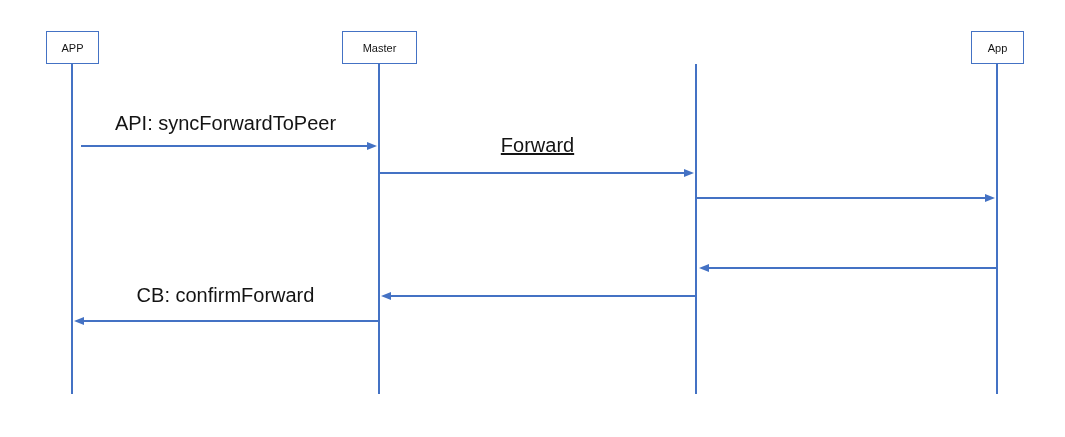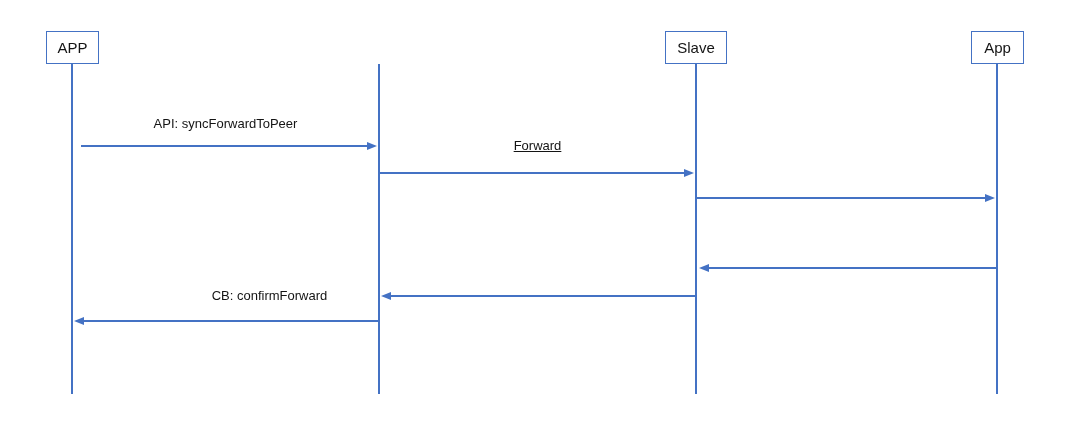--- a/index.html
+++ b/index.html
@@ -12,34 +12,34 @@
     overflow: hidden;
   }
   .actor {
     position: absolute;
     box-sizing: border-box;
     border: 1.6px solid #4472C4;
     background: #ffffff;
     display: flex;
     align-items: center;
     justify-content: center;
-    font-size: 15px;
+    font-size: 11px;
     color: #141414;
     z-index: 2;
   }
   .lifeline {
     position: absolute;
     width: 1.4px;
     background: #4472C4;
     z-index: 1;
   }
   .msg-label {
     position: absolute;
     text-align: center;
-    font-size: 13px;
+    font-size: 20px;
     line-height: 17px;
     color: #141414;
     white-space: nowrap;
     z-index: 3;
   }
   .msg-line {
     position: absolute;
     height: 1.8px;
     background: #4472C4;
     z-index: 2;
@@ -56,22 +56,22 @@
   .arrowhead.left  { border-right: 10px solid #4472C4; }
 </style>
 </head>
 <body>
 
 <div class="canvas">
 
   <div class="actor" style="left:46px; top:31px; width:53px; height:33px;">
     <span>APP</span>
   </div>
-  <div class="actor" style="left:665px; top:31px; width:62px; height:33px;">
-    <span>Slave</span>
+  <div class="actor" style="left:342px; top:31px; width:75px; height:33px;">
+    <span>Master</span>
   </div>
   <div class="actor" style="left:971px; top:31px; width:53px; height:33px;">
     <span>App</span>
   </div>
 
   <div class="lifeline" style="left:71.3px; top:64px; height:330px;"></div>
   <div class="lifeline" style="left:378.3px; top:64px; height:330px;"></div>
   <div class="lifeline" style="left:695.3px; top:64px; height:330px;"></div>
   <div class="lifeline" style="left:996.3px; top:64px; height:330px;"></div>
 
@@ -85,17 +85,17 @@
 
   <div class="msg-line" style="left:697px; top:197px; width:289px;"></div>
   <div class="arrowhead right" style="left:985px; top:194px;"></div>
 
   <div class="arrowhead left" style="left:699px; top:264px;"></div>
   <div class="msg-line" style="left:709px; top:267px; width:287px;"></div>
 
   <div class="arrowhead left" style="left:381px; top:292px;"></div>
   <div class="msg-line" style="left:391px; top:295px; width:306px;"></div>
 
-  <div class="msg-label" style="left:72px; top:287px; width:307px;padding-left:44px;">CB: confirmForward</div>
+  <div class="msg-label" style="left:72px; top:287px; width:307px;">CB: confirmForward</div>
   <div class="arrowhead left" style="left:74px; top:317px;"></div>
   <div class="msg-line" style="left:84px; top:320px; width:294px;"></div>
 
 </div>
 
 </body></html>

